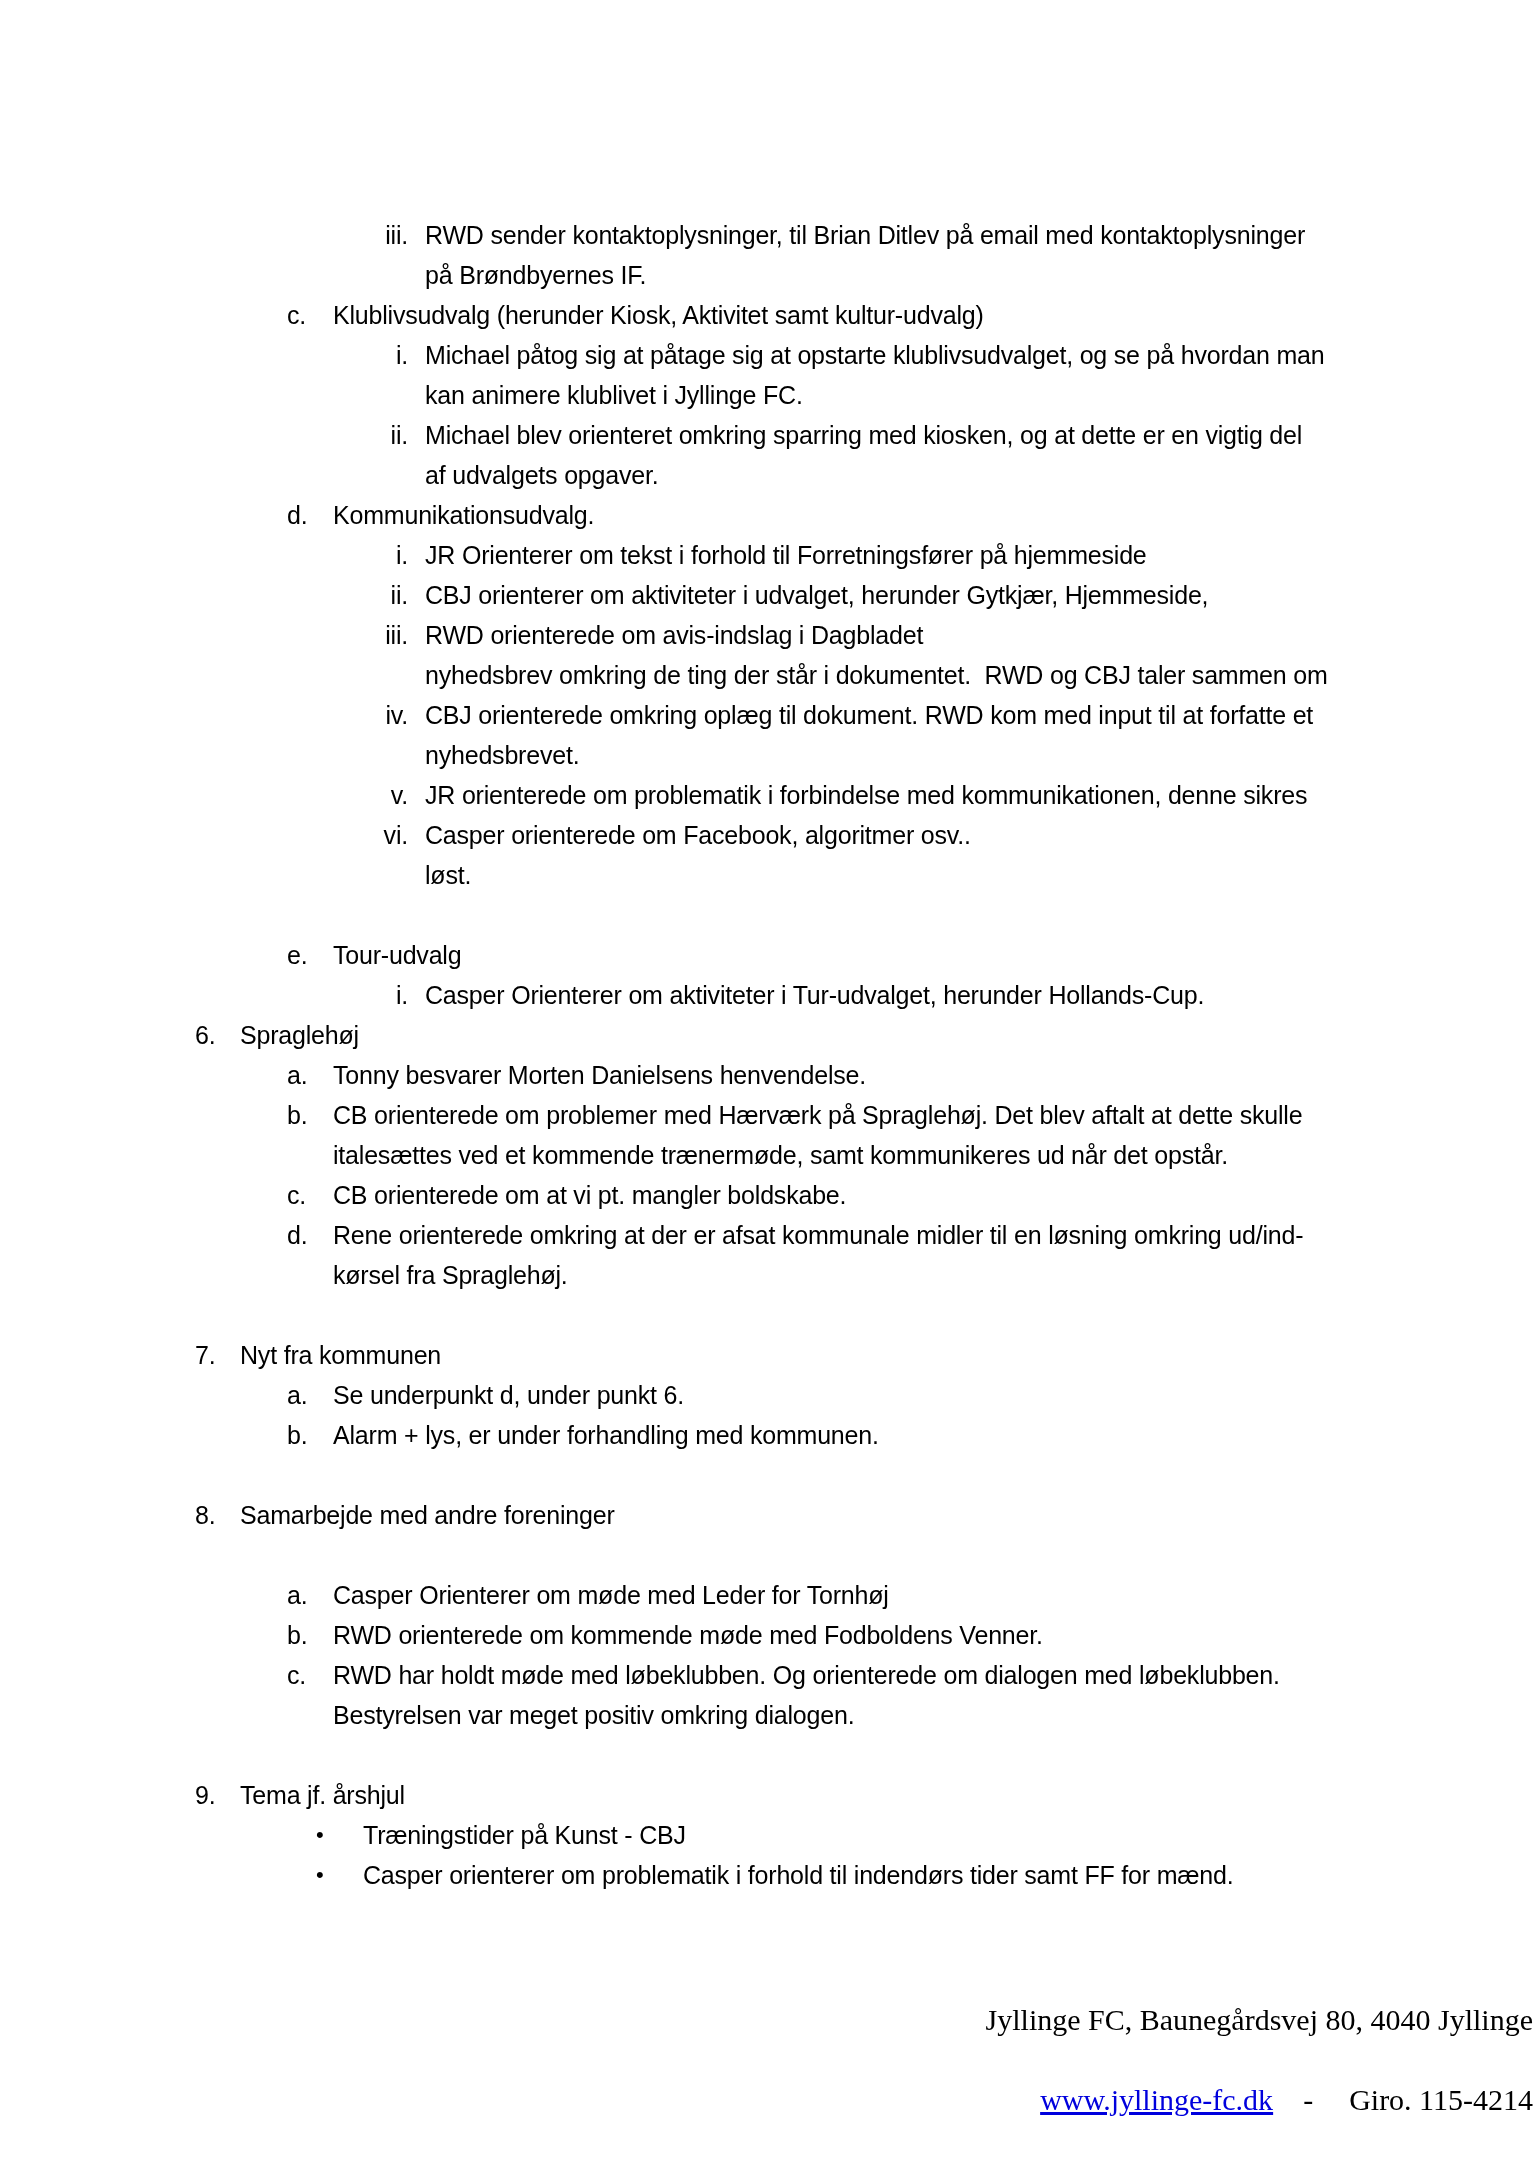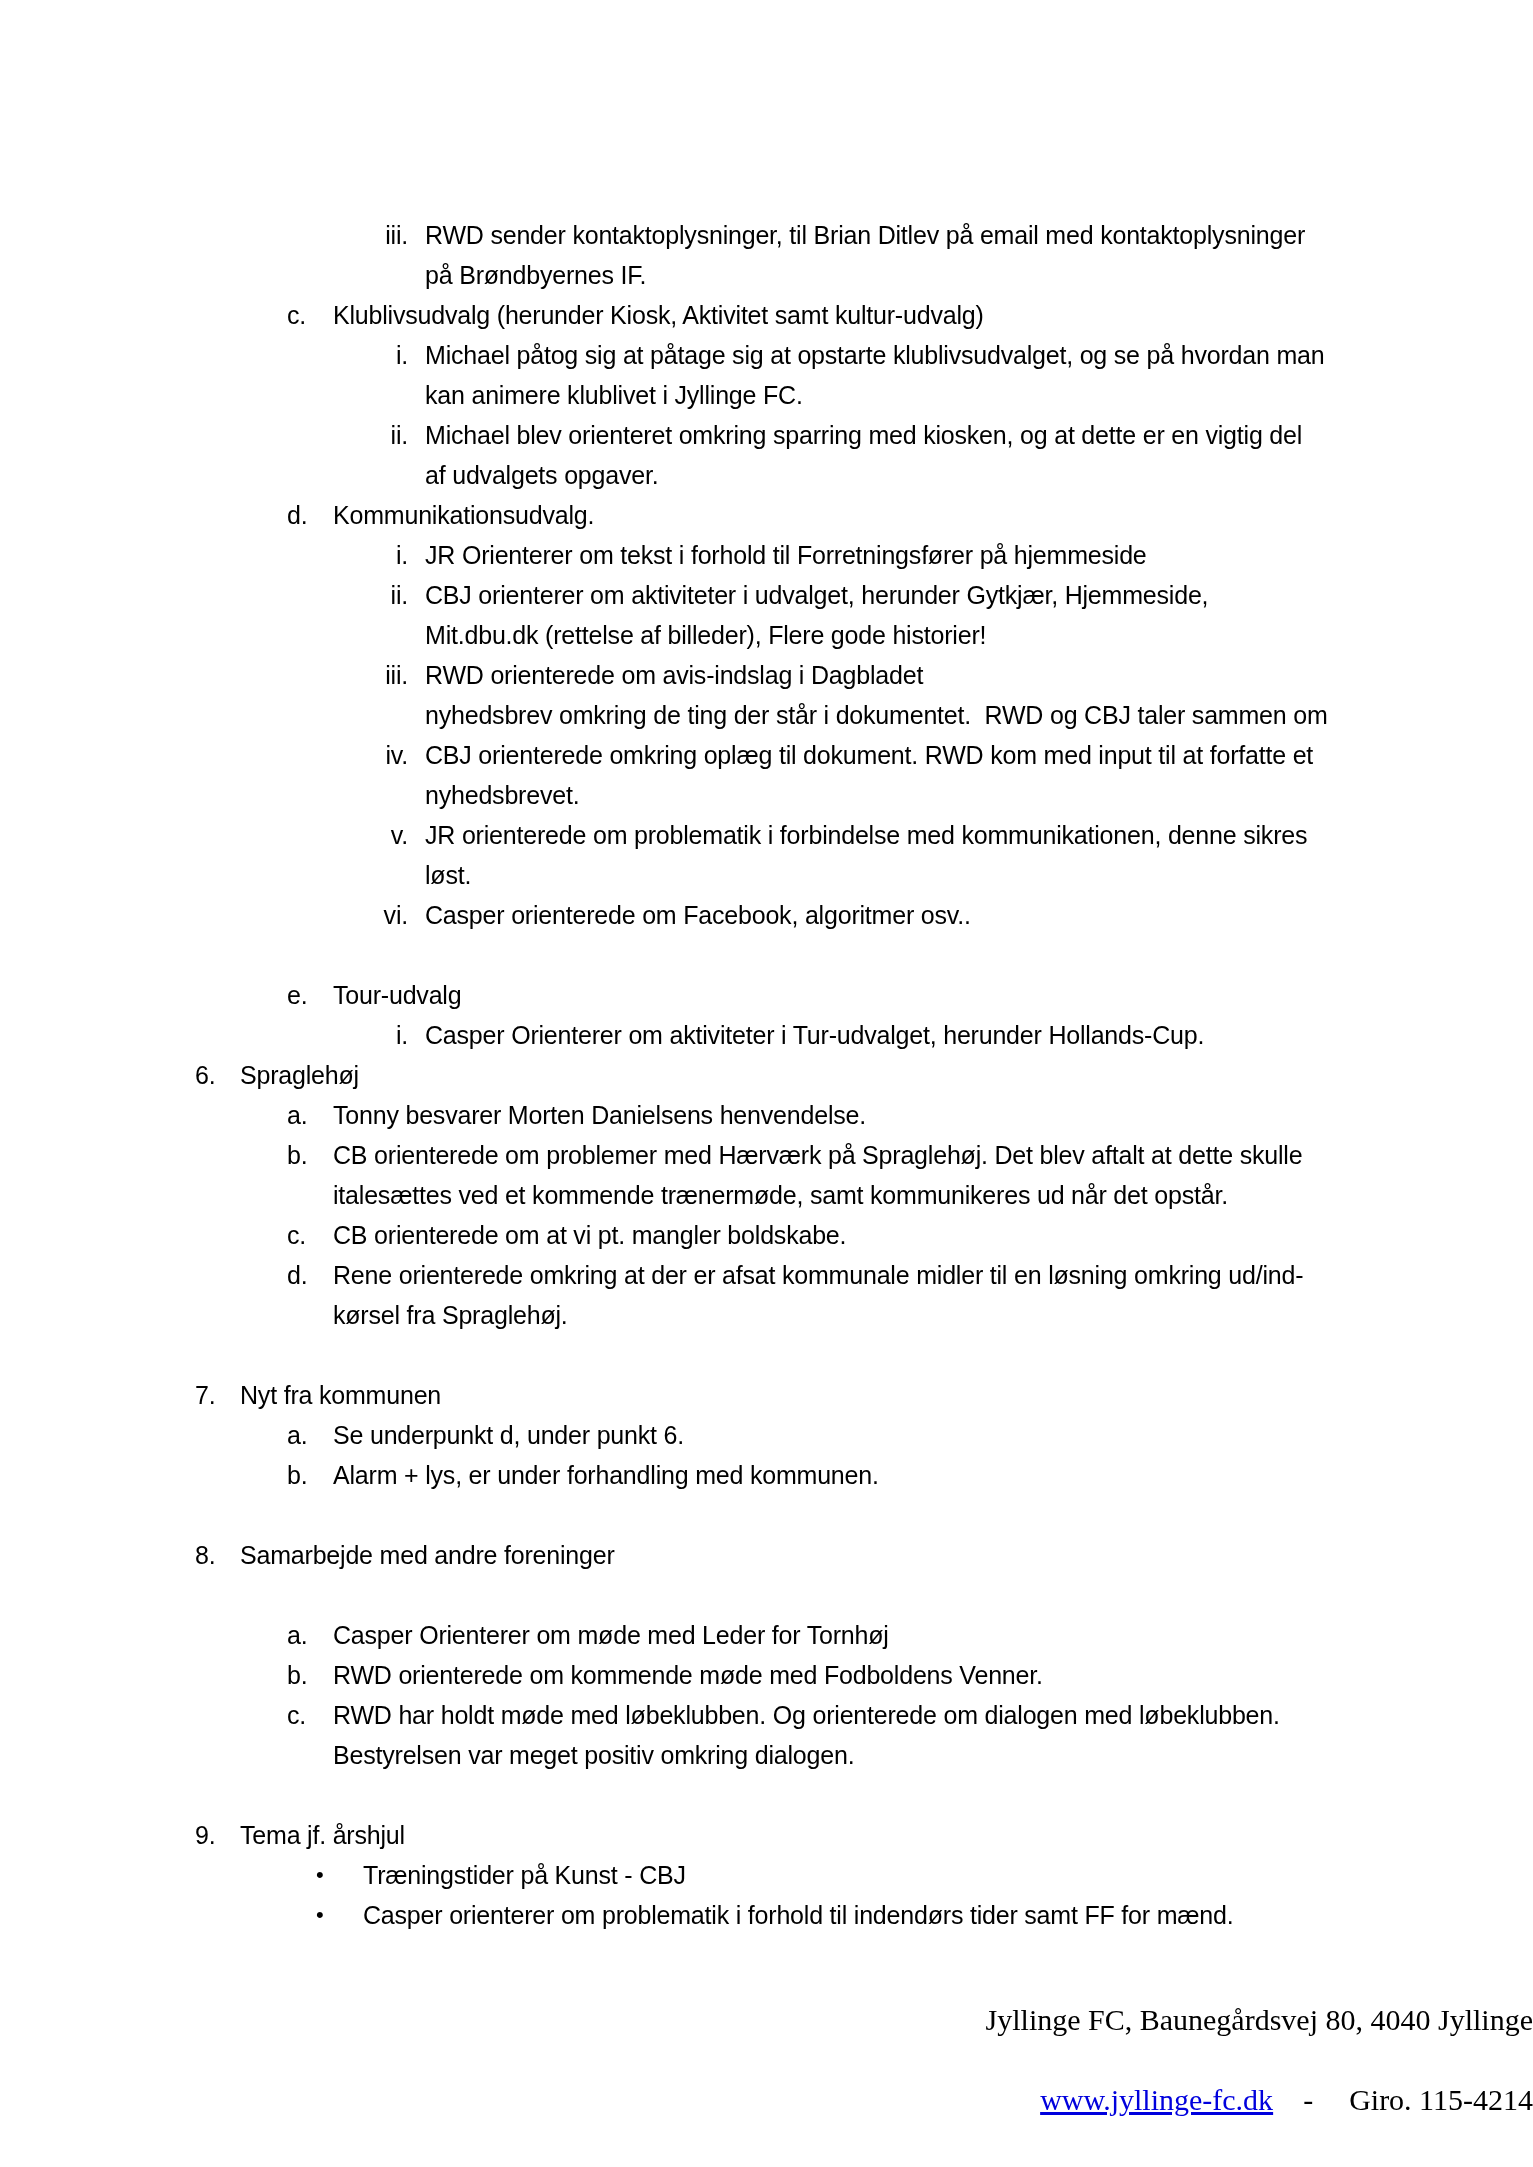--- a/index.html
+++ b/index.html
@@ -64,28 +64,27 @@
       <div class="line lvl-roman"><span class="marker">iii.</span><span class="text">RWD sender kontaktoplysninger, til Brian Ditlev på email med kontaktoplysninger</span></div>
       <div class="line lvl-roman"><span class="text">på Brøndbyernes IF.</span></div>
       <div class="line lvl-alpha"><span class="marker">c.</span><span class="text">Klublivsudvalg (herunder Kiosk, Aktivitet samt kultur-udvalg)</span></div>
       <div class="line lvl-roman"><span class="marker">i.</span><span class="text">Michael påtog sig at påtage sig at opstarte klublivsudvalget, og se på hvordan man</span></div>
       <div class="line lvl-roman"><span class="text">kan animere klublivet i Jyllinge FC.</span></div>
       <div class="line lvl-roman"><span class="marker">ii.</span><span class="text">Michael blev orienteret omkring sparring med kiosken, og at dette er en vigtig del</span></div>
       <div class="line lvl-roman"><span class="text">af udvalgets opgaver.</span></div>
       <div class="line lvl-alpha"><span class="marker">d.</span><span class="text">Kommunikationsudvalg.</span></div>
       <div class="line lvl-roman"><span class="marker">i.</span><span class="text">JR Orienterer om tekst i forhold til Forretningsfører på hjemmeside</span></div>
       <div class="line lvl-roman"><span class="marker">ii.</span><span class="text">CBJ orienterer om aktiviteter i udvalget, herunder Gytkjær, Hjemmeside,</span></div>
-      <div class="line lvl-roman"><span class="text">Mit.dbu.dk (rettelse af billeder), Flere gode historier!</span></div>
       <div class="line lvl-roman"><span class="marker">iii.</span><span class="text">RWD orienterede om avis-indslag i Dagbladet</span></div>
       <div class="line lvl-roman"><span class="text">nyhedsbrev omkring de ting der står i dokumentet.  RWD og CBJ taler sammen om</span></div>
       <div class="line lvl-roman"><span class="marker">iv.</span><span class="text">CBJ orienterede omkring oplæg til dokument. RWD kom med input til at forfatte et</span></div>
       <div class="line lvl-roman"><span class="text">nyhedsbrevet.</span></div>
       <div class="line lvl-roman"><span class="marker">v.</span><span class="text">JR orienterede om problematik i forbindelse med kommunikationen, denne sikres</span></div>
+      <div class="line lvl-roman"><span class="marker">vi.</span><span class="text">Casper orienterede om Facebook, algoritmer osv..</span></div>
       <div class="line lvl-roman"><span class="text">løst.</span></div>
-      <div class="line lvl-roman"><span class="marker">vi.</span><span class="text">Casper orienterede om Facebook, algoritmer osv..</span></div>
       <div class="line spacer"></div>
       <div class="line lvl-alpha"><span class="marker">e.</span><span class="text">Tour-udvalg</span></div>
       <div class="line lvl-roman"><span class="marker">i.</span><span class="text">Casper Orienterer om aktiviteter i Tur-udvalget, herunder Hollands-Cup.</span></div>
       <div class="line lvl-num"><span class="marker">6.</span><span class="text">Spraglehøj</span></div>
       <div class="line lvl-alpha"><span class="marker">a.</span><span class="text">Tonny besvarer Morten Danielsens henvendelse.</span></div>
       <div class="line lvl-alpha"><span class="marker">b.</span><span class="text">CB orienterede om problemer med Hærværk på Spraglehøj. Det blev aftalt at dette skulle</span></div>
       <div class="line lvl-alpha"><span class="text">italesættes ved et kommende trænermøde, samt kommunikeres ud når det opstår.</span></div>
       <div class="line lvl-alpha"><span class="marker">c.</span><span class="text">CB orienterede om at vi pt. mangler boldskabe.</span></div>
       <div class="line lvl-alpha"><span class="marker">d.</span><span class="text">Rene orienterede omkring at der er afsat kommunale midler til en løsning omkring ud/ind-</span></div>
       <div class="line lvl-alpha"><span class="text">kørsel fra Spraglehøj.</span></div>

